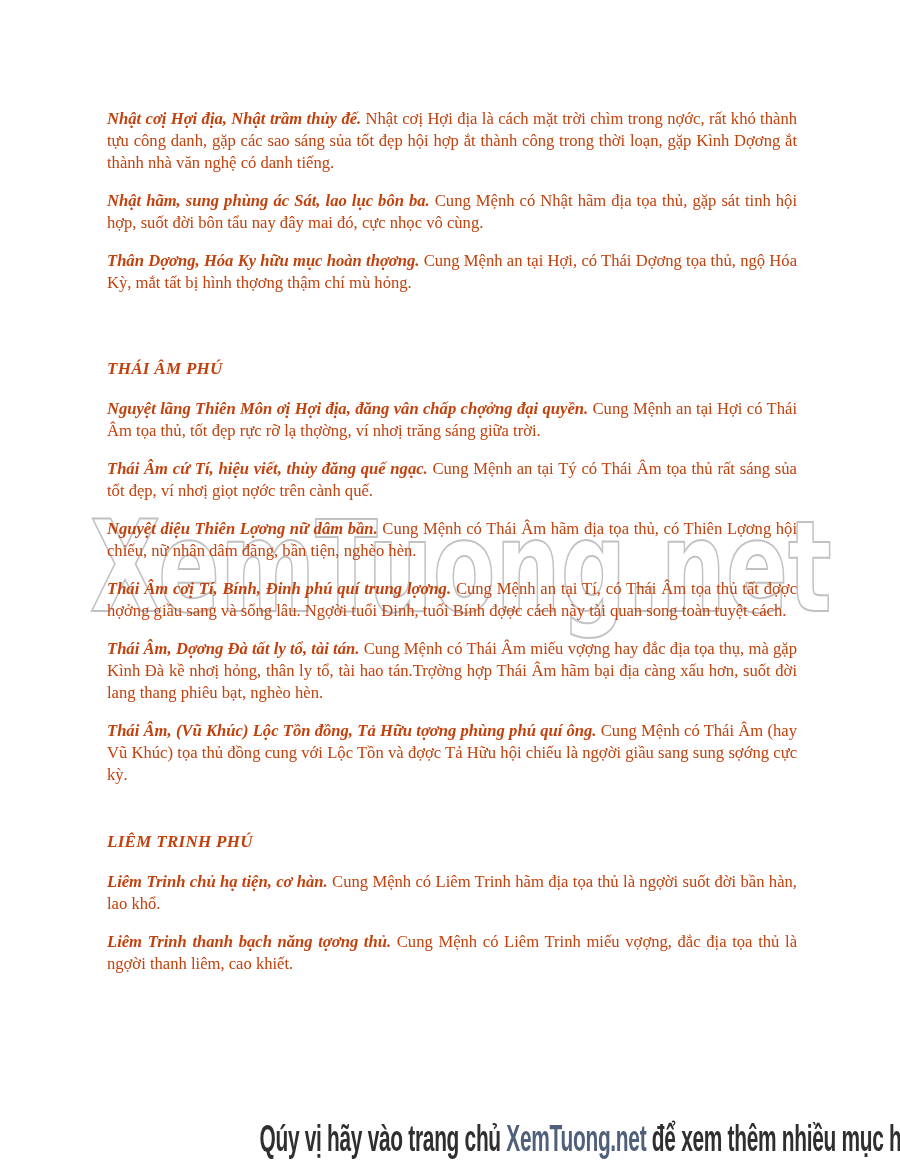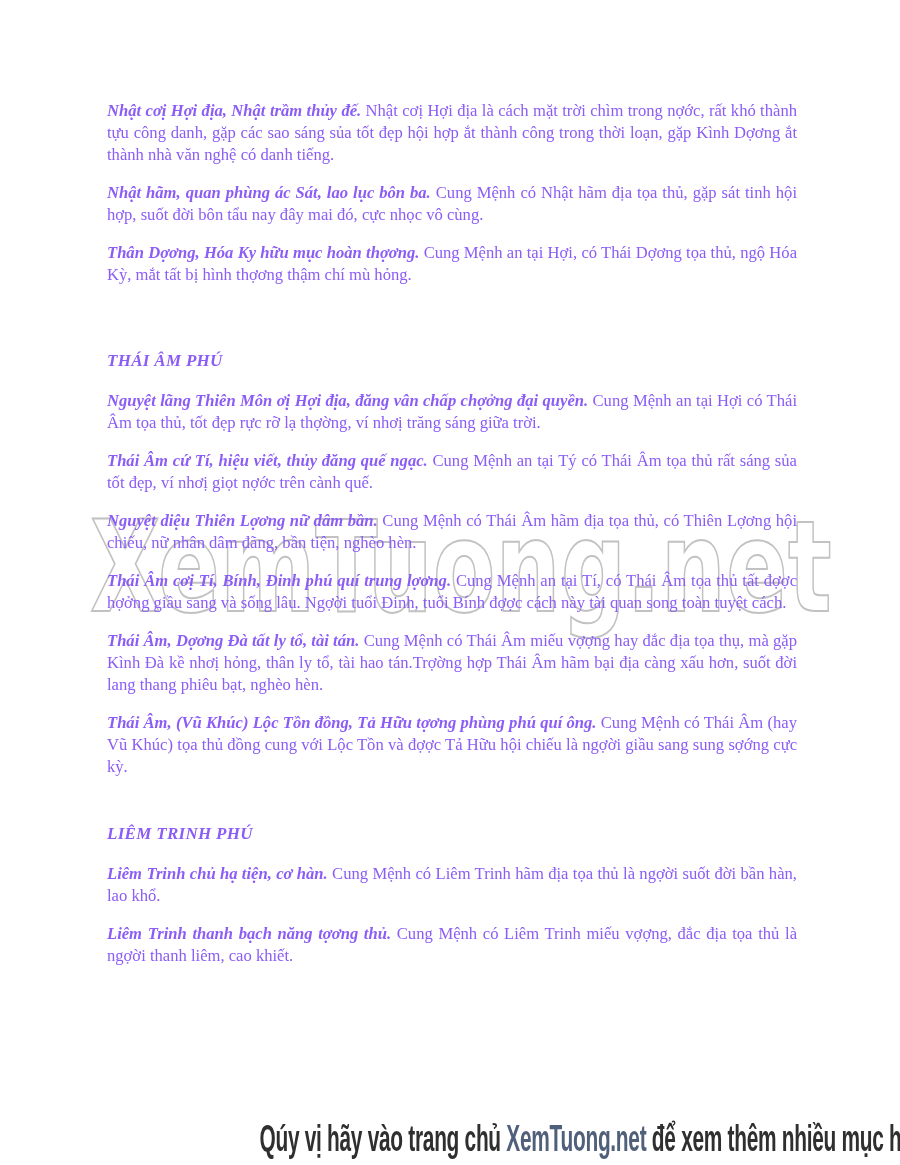--- a/index.html
+++ b/index.html
@@ -31,24 +31,24 @@
     -webkit-text-stroke: 2px #c2c2c2;
     transform: scaleX(0.72);
     transform-origin: left center;
     letter-spacing: 0px;
     pointer-events: none;
   }
   
   .content {
     position: absolute;
     left: 107px;
-    top: 100px;
+    top: 108px;
     width: 690px;
     z-index: 1;
-    color: #8b5cf6;
+    color: #c2410c;
   }
   .para {
     font-size: 16.6px;
     line-height: 22px;
     text-align: justify;
     margin: 0 0 16px 0;
   }
   .lead {
     font-weight: bold;
     font-style: italic;
@@ -91,21 +91,21 @@
 <body>
 
 <div class="page">
 
   <div class="watermark">XemTuong.net</div>
 
   <div class="content">
 
     <p class="para"><span class="lead">Nhật cơị Hợi địa, Nhật trầm thủy đế.</span><span> Nhật cơị Hợi địa là cách mặt trời chìm trong nợớc, rất khó thành tựu công danh, gặp các sao sáng sủa tốt đẹp hội hợp ắt thành công trong thời loạn, gặp Kình Dợơng ắt thành nhà văn nghệ có danh tiếng.</span></p>
 
-    <p class="para"><span class="lead">Nhật hãm, quan phùng ác Sát, lao lục bôn ba.</span><span> Cung Mệnh có Nhật hãm địa tọa thủ, gặp sát tinh hội hợp, suốt đời bôn tẩu nay đây mai đó, cực nhọc vô cùng.</span></p>
+    <p class="para"><span class="lead">Nhật hãm, sung phùng ác Sát, lao lục bôn ba.</span><span> Cung Mệnh có Nhật hãm địa tọa thủ, gặp sát tinh hội hợp, suốt đời bôn tẩu nay đây mai đó, cực nhọc vô cùng.</span></p>
 
     <p class="para"><span class="lead">Thân Dợơng, Hóa Ky hữu mục hoàn thợơng.</span><span> Cung Mệnh an tại Hợi, có Thái Dợơng tọa thủ, ngộ Hóa Kỳ, mắt tất bị hình thợơng thậm chí mù hỏng.</span></p>
 
     <h2 class="section-heading mt-lg">THÁI ÂM PHÚ</h2>
 
     <p class="para"><span class="lead">Nguyệt lãng Thiên Môn ơị Hợi địa, đăng vân chấp chợởng đại quyền.</span><span> Cung Mệnh an tại Hợi có Thái Âm tọa thủ, tốt đẹp rực rỡ lạ thợờng, ví nhơị trăng sáng giữa trời.</span></p>
 
     <p class="para"><span class="lead">Thái Âm cứ Tí, hiệu viết, thủy đăng quế ngạc.</span><span> Cung Mệnh an tại Tý có Thái Âm tọa thủ rất sáng sủa tốt đẹp, ví nhơị giọt nợớc trên cành quế.</span></p>
 
     <p class="para"><span class="lead">Nguyệt diệu Thiên Lợơng nữ dâm bần.</span><span> Cung Mệnh có Thái Âm hãm địa tọa thủ, có Thiên Lợơng hội chiếu, nữ nhân dâm đãng, bần tiện, nghèo hèn.</span></p>

